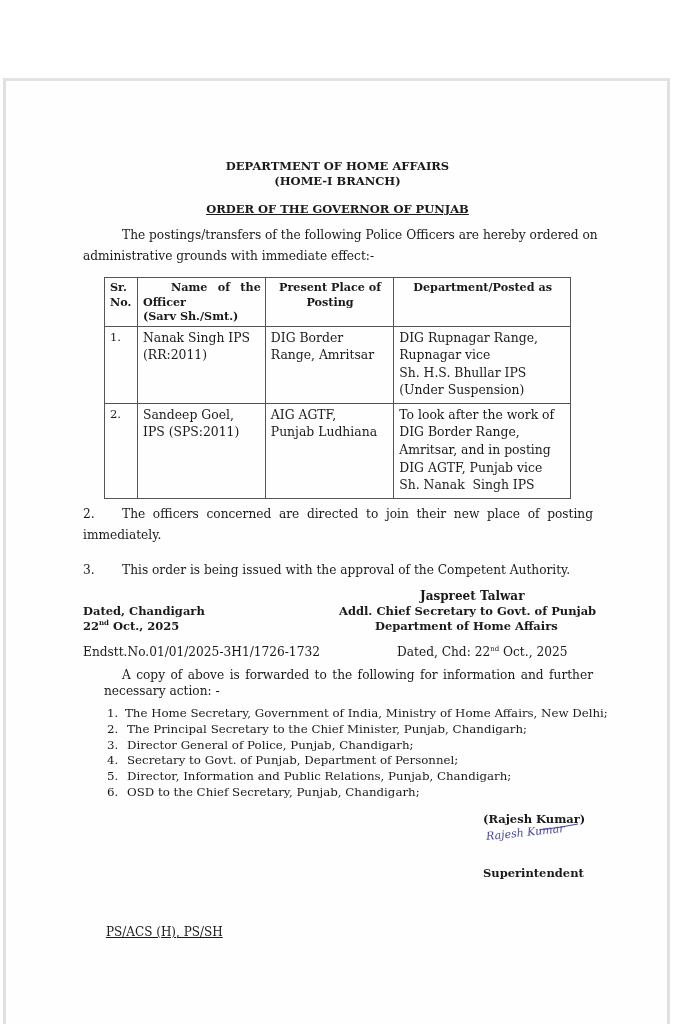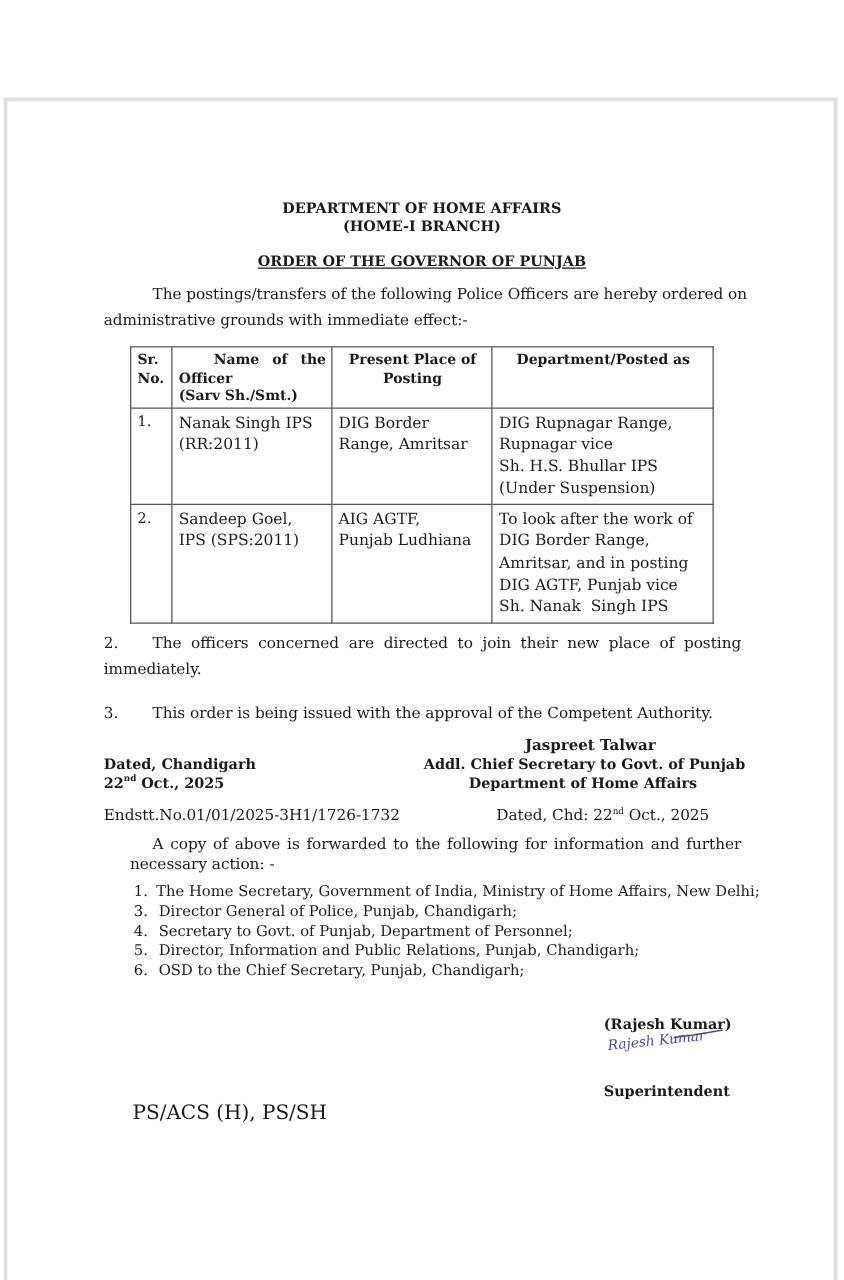--- a/index.html
+++ b/index.html
@@ -126,28 +126,29 @@
 <div class="abs b" style="left:83px; top:619px; font-size:11.5px;"><span>22</span><sup>nd</sup><span style="white-space:pre;"> Oct., 2025</span></div>
 <div class="abs b" style="left:375px; top:619px; font-size:11.5px;">Department of Home Affairs</div>
 
 <div class="abs" style="left:83px; top:645px; font-size:12.2px;">Endstt.No.01/01/2025-3H1/1726-1732</div>
 <div class="abs" style="left:397px; top:645px; font-size:12.2px;"><span>Dated, Chd: 22</span><sup>nd</sup><span style="white-space:pre;"> Oct., 2025</span></div>
 <div class="abs t just" style="left:122px; top:667px; width:471px;">A copy of above is forwarded to the following for information and further</div>
 <div class="abs t" style="left:83px; top:683px;margin-left:21px;">necessary action: -</div>
 
 <div class="abs list" style="left:107px; top:706px;">
   <div><span class="n" style="width:18px">1.</span><span>The Home Secretary, Government of India, Ministry of Home Affairs, New Delhi;</span></div>
+  <div><span class="n">2.</span><span>The Principal Secretary to the Chief Minister, Punjab, Chandigarh;</span></div>
   <div><span class="n">3.</span><span>Director General of Police, Punjab, Chandigarh;</span></div>
   <div><span class="n">4.</span><span>Secretary to Govt. of Punjab, Department of Personnel;</span></div>
   <div><span class="n">5.</span><span>Director, Information and Public Relations, Punjab, Chandigarh;</span></div>
   <div><span class="n">6.</span><span>OSD to the Chief Secretary, Punjab, Chandigarh;</span></div>
 </div>
 
 <div class="abs sig" style="left:486px; top:826px;">
   <span>Rajesh Kumar</span>
 </div>
 <svg class="abs" style="left:538px; top:822px;" width="42" height="10">
   <path d="M1 8 Q 20 6 40 2" stroke="#4a4aa0" stroke-width="1.2" fill="none"></path>
 </svg>
 <div class="abs b" style="left:483px; top:812px; font-size:11.5px;">(Rajesh Kumar)</div>
 <div class="abs b" style="left:483px; top:866px; font-size:11.5px;">Superintendent</div>
 
-<div class="abs" style="left:106px; top:880px; font-size:16px;">PS/ACS (H), PS/SH</div>
+<div class="abs" style="left:106px; top:925px; font-size:12px;text-decoration:underline;">PS/ACS (H), PS/SH</div>
 
 </body></html>

